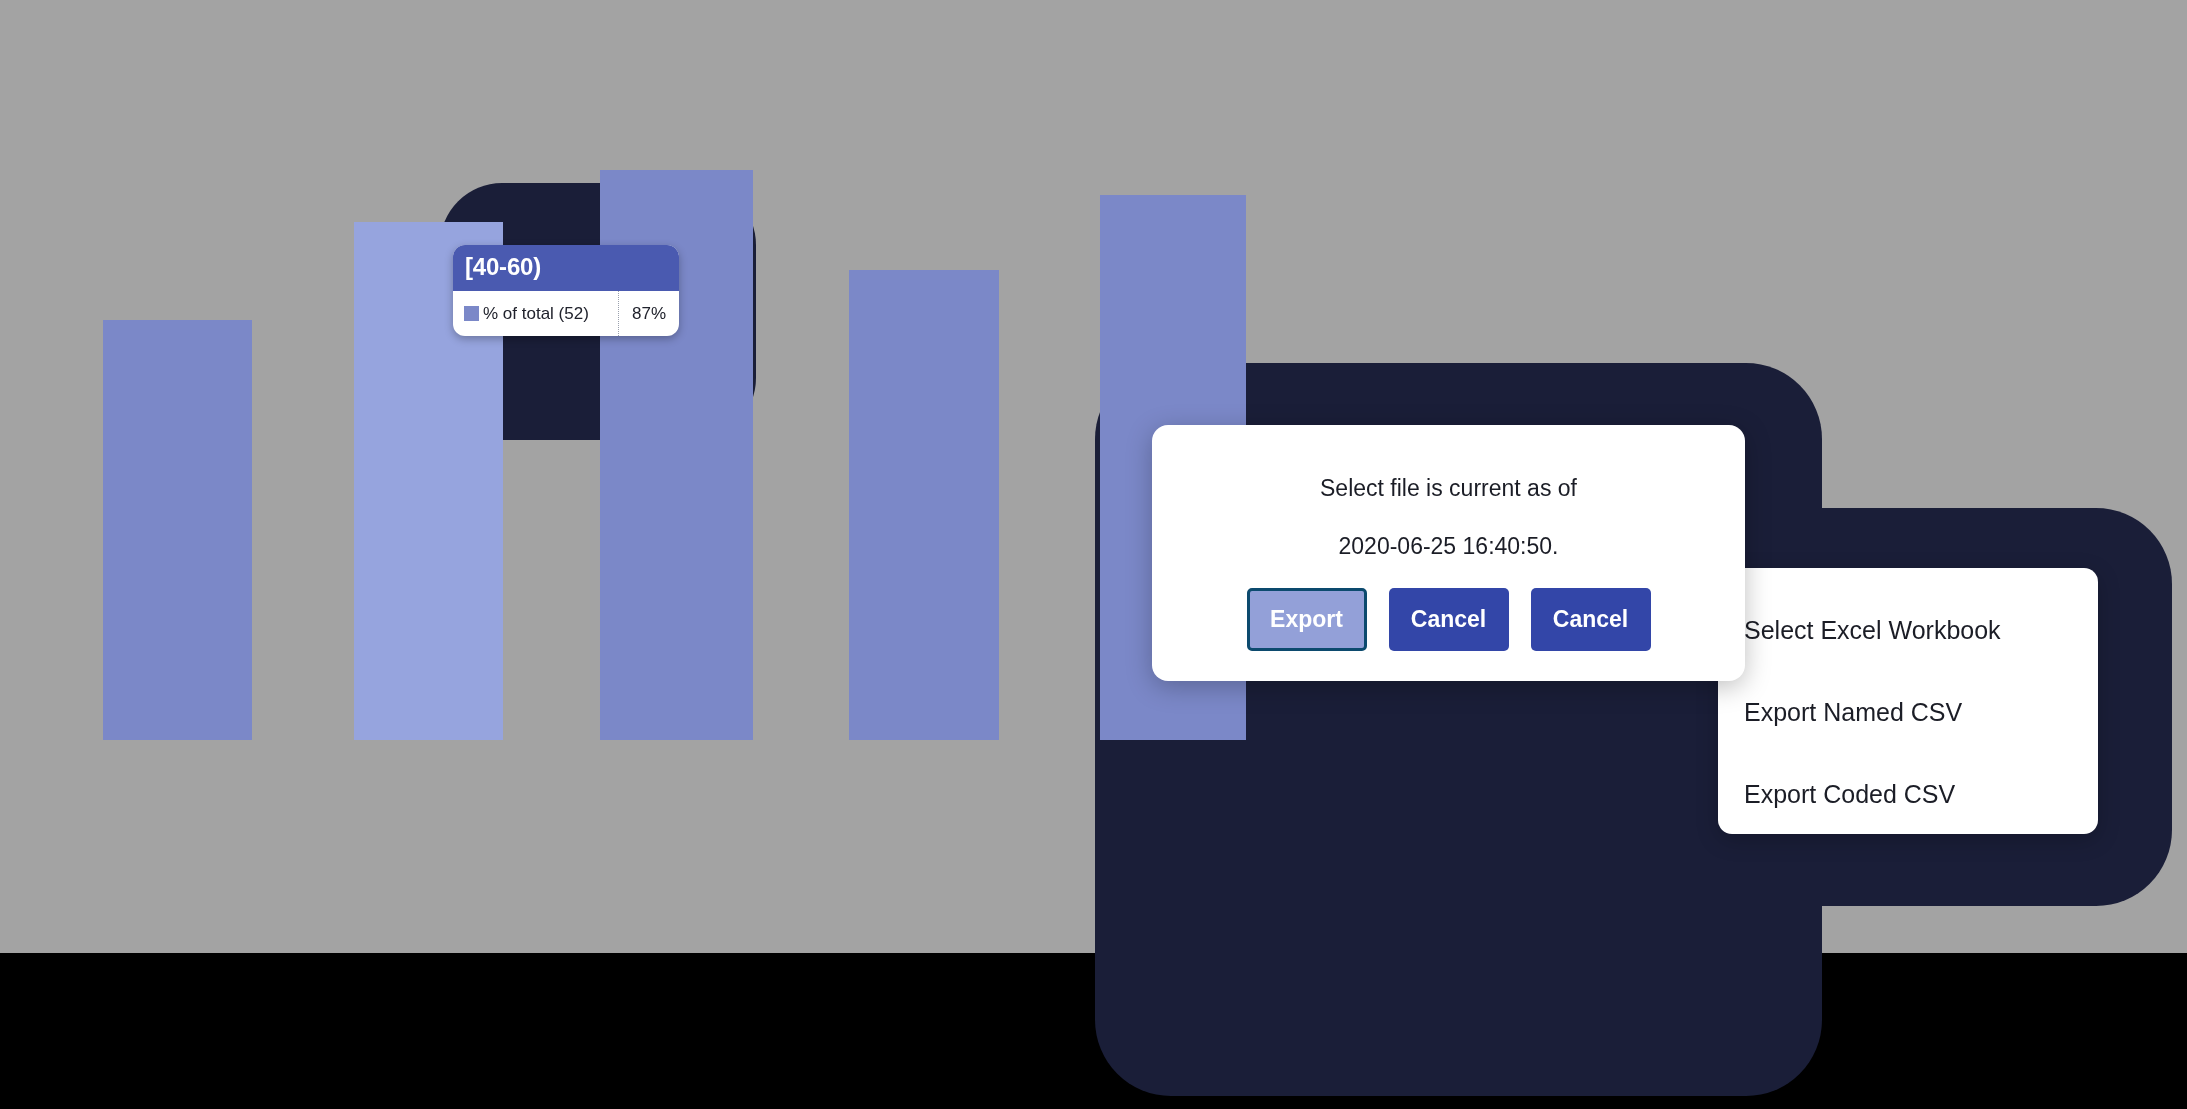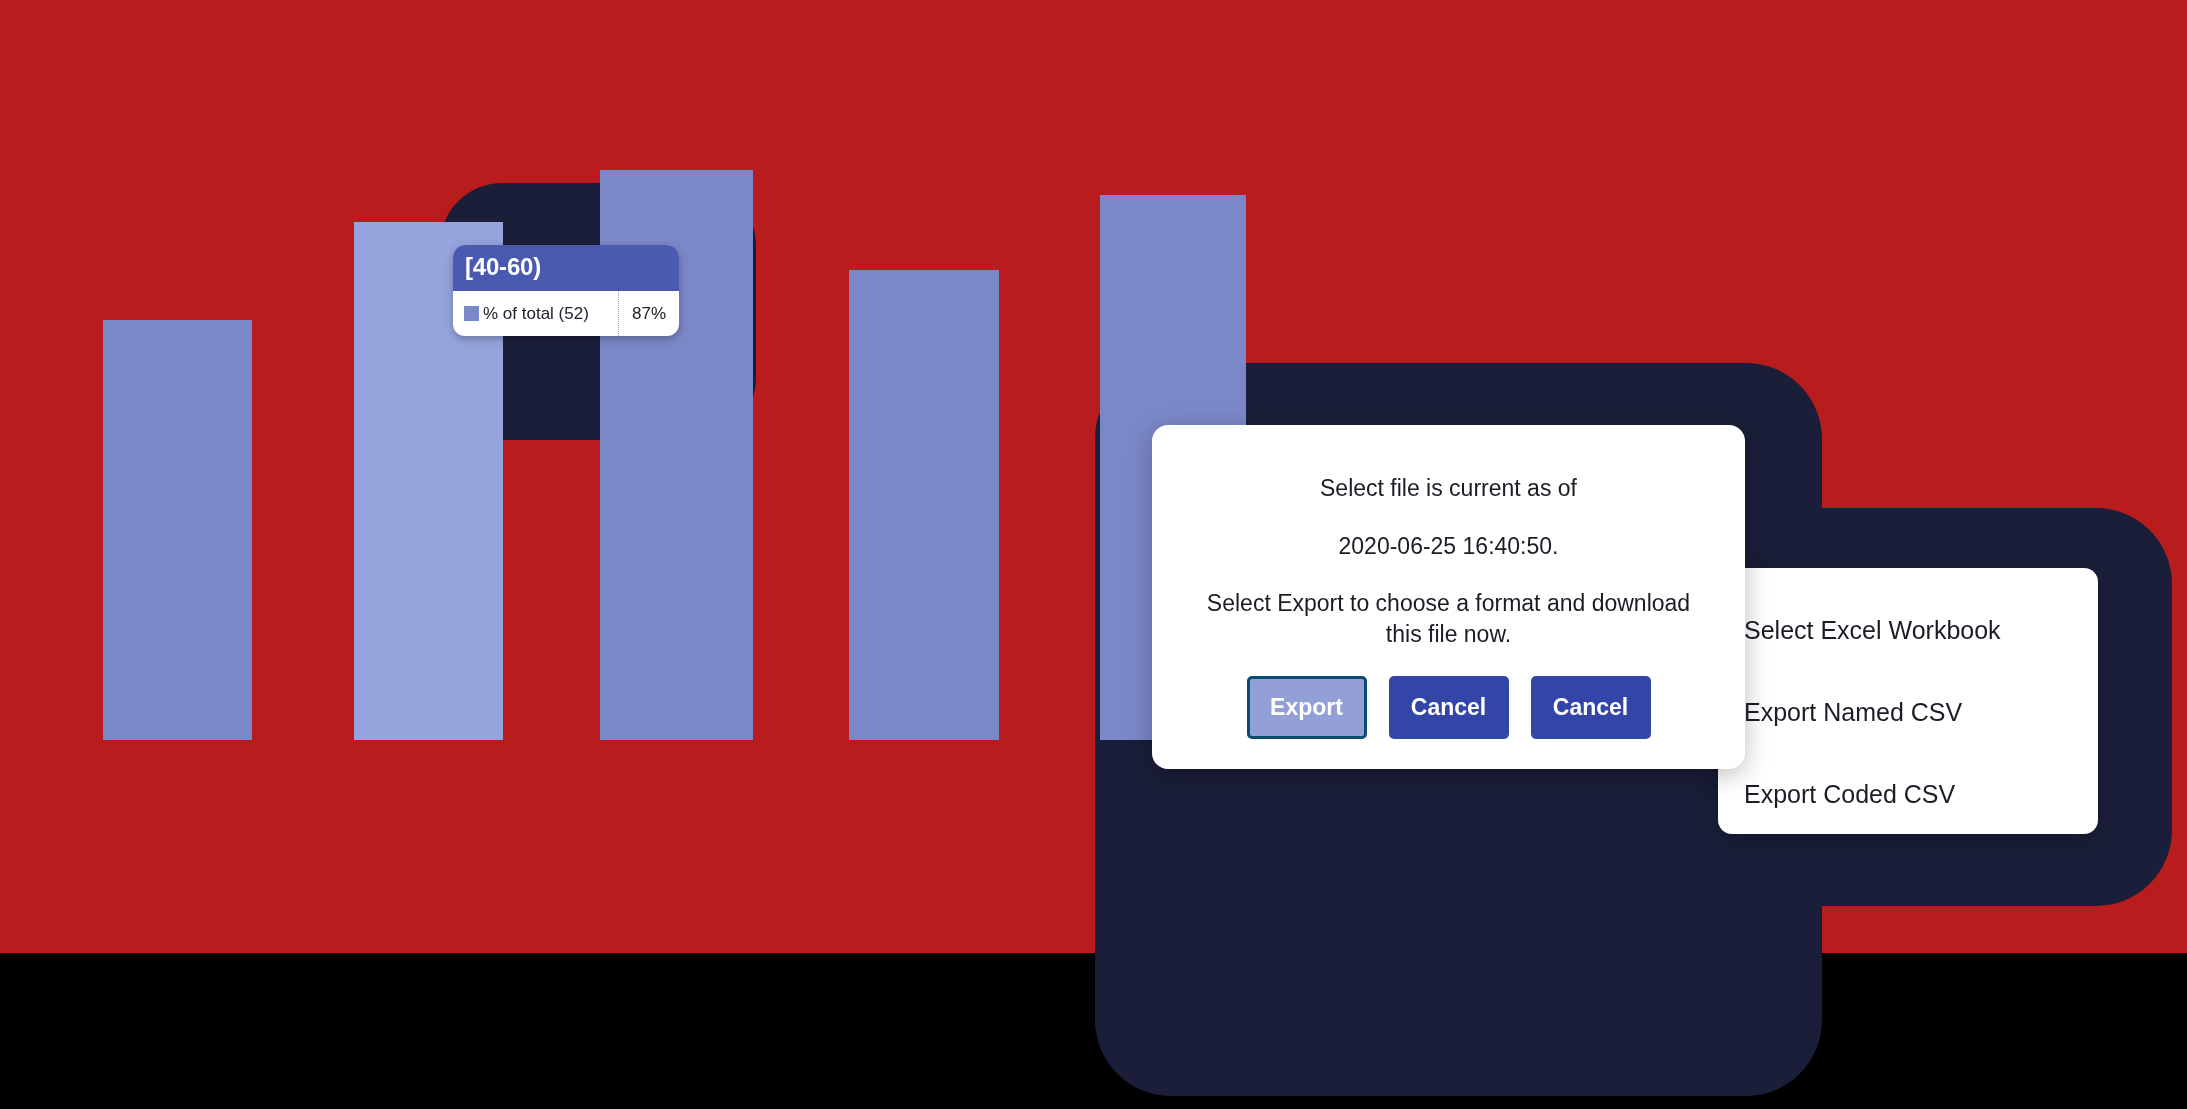--- a/index.html
+++ b/index.html
@@ -8,21 +8,21 @@
     width: 2187px;
     height: 1109px;
     background: #000000;
     overflow: hidden;
     font-family: "Liberation Sans", sans-serif;
   }
   #stage {
     position: relative;
     width: 2187px;
     height: 953px;
-    background: #b91c1c;
+    background: #a3a3a3;
   }
 
   
   .navy-blob { position: absolute; background: #1A1E38; }
   #navy-behind-bars {
     left: 440px; top: 183px; width: 316px; height: 257px;
     border-radius: 62px;
   }
   #navy-panel-main {
     left: 1095px; top: 363px; width: 727px; height: 733px;
@@ -180,21 +180,20 @@
 
   <div id="export-menu">
     <div class="menu-item">Select Excel Workbook</div>
     <div class="menu-item">Export Named CSV</div>
     <div class="menu-item">Export Coded CSV</div>
   </div>
 
   <div id="export-dialog">
     <p>Select file is current as of</p>
     <p>2020-06-25 16:40:50.</p>
-    <p>Select Export to choose a format and download this file now.</p>
     <div id="dialog-buttons">
       <button class="dlg-btn primary-selected">Export</button>
       <button class="dlg-btn">Cancel</button>
       <button class="dlg-btn">Cancel</button>
     </div>
   </div>
 
 </div>
 
 </body></html>

